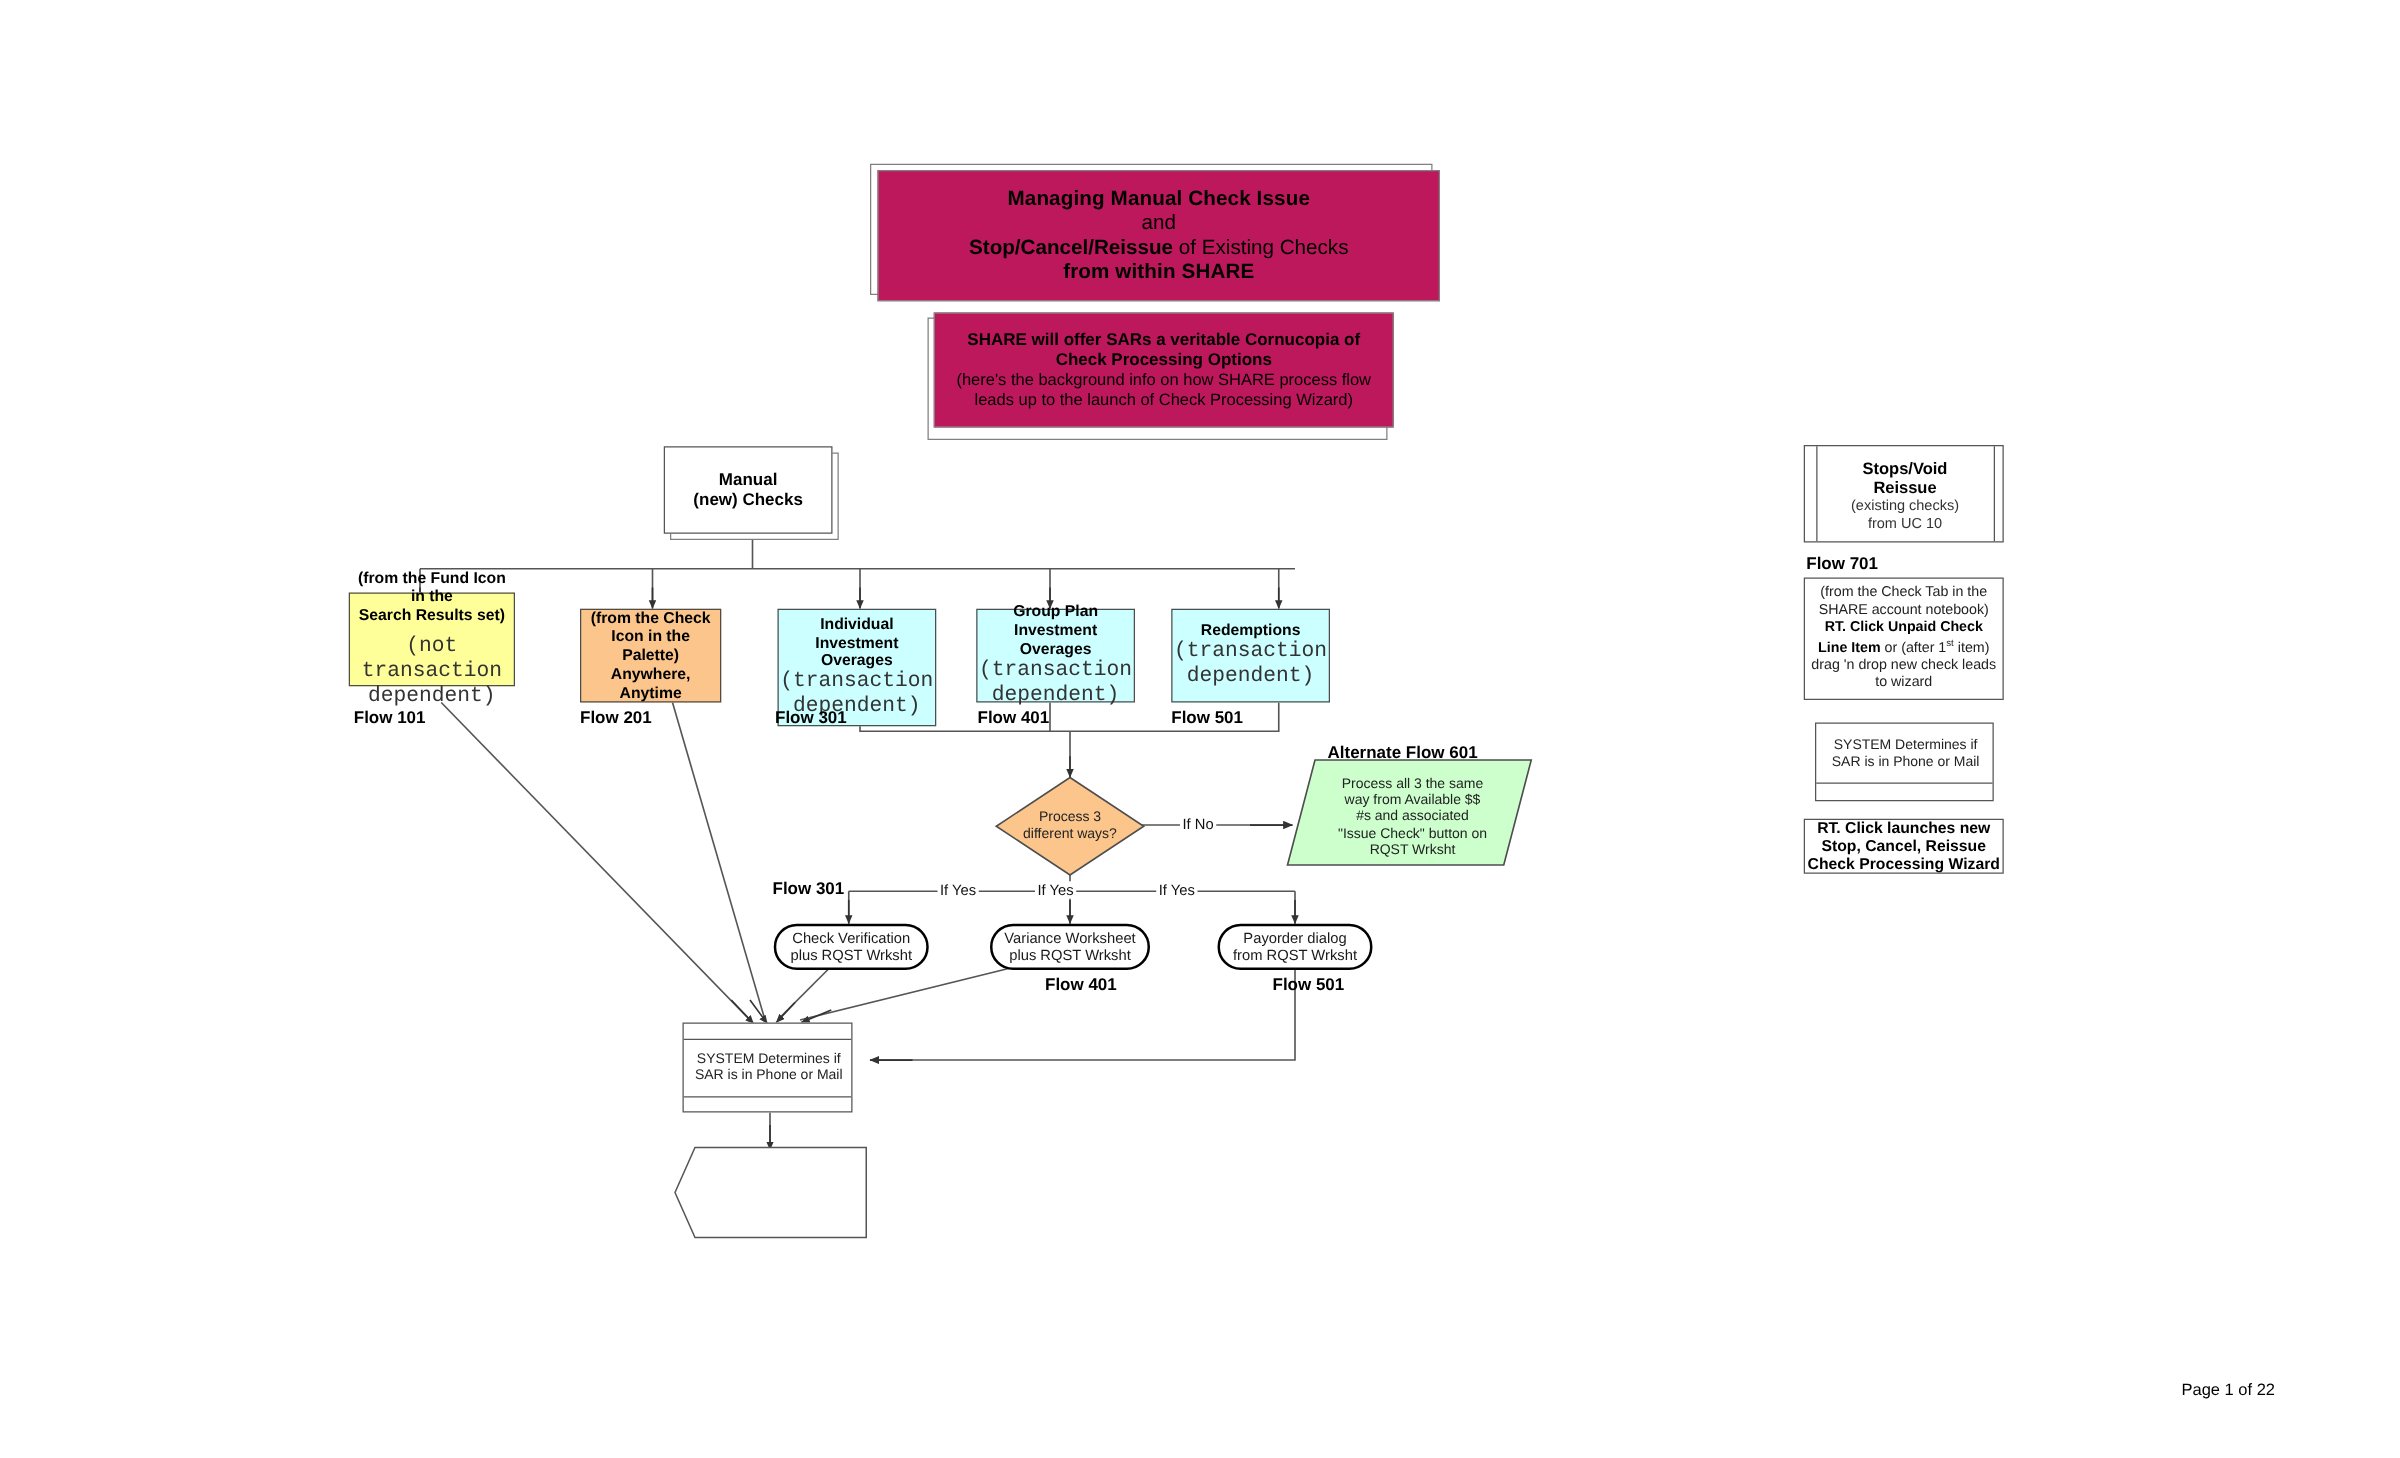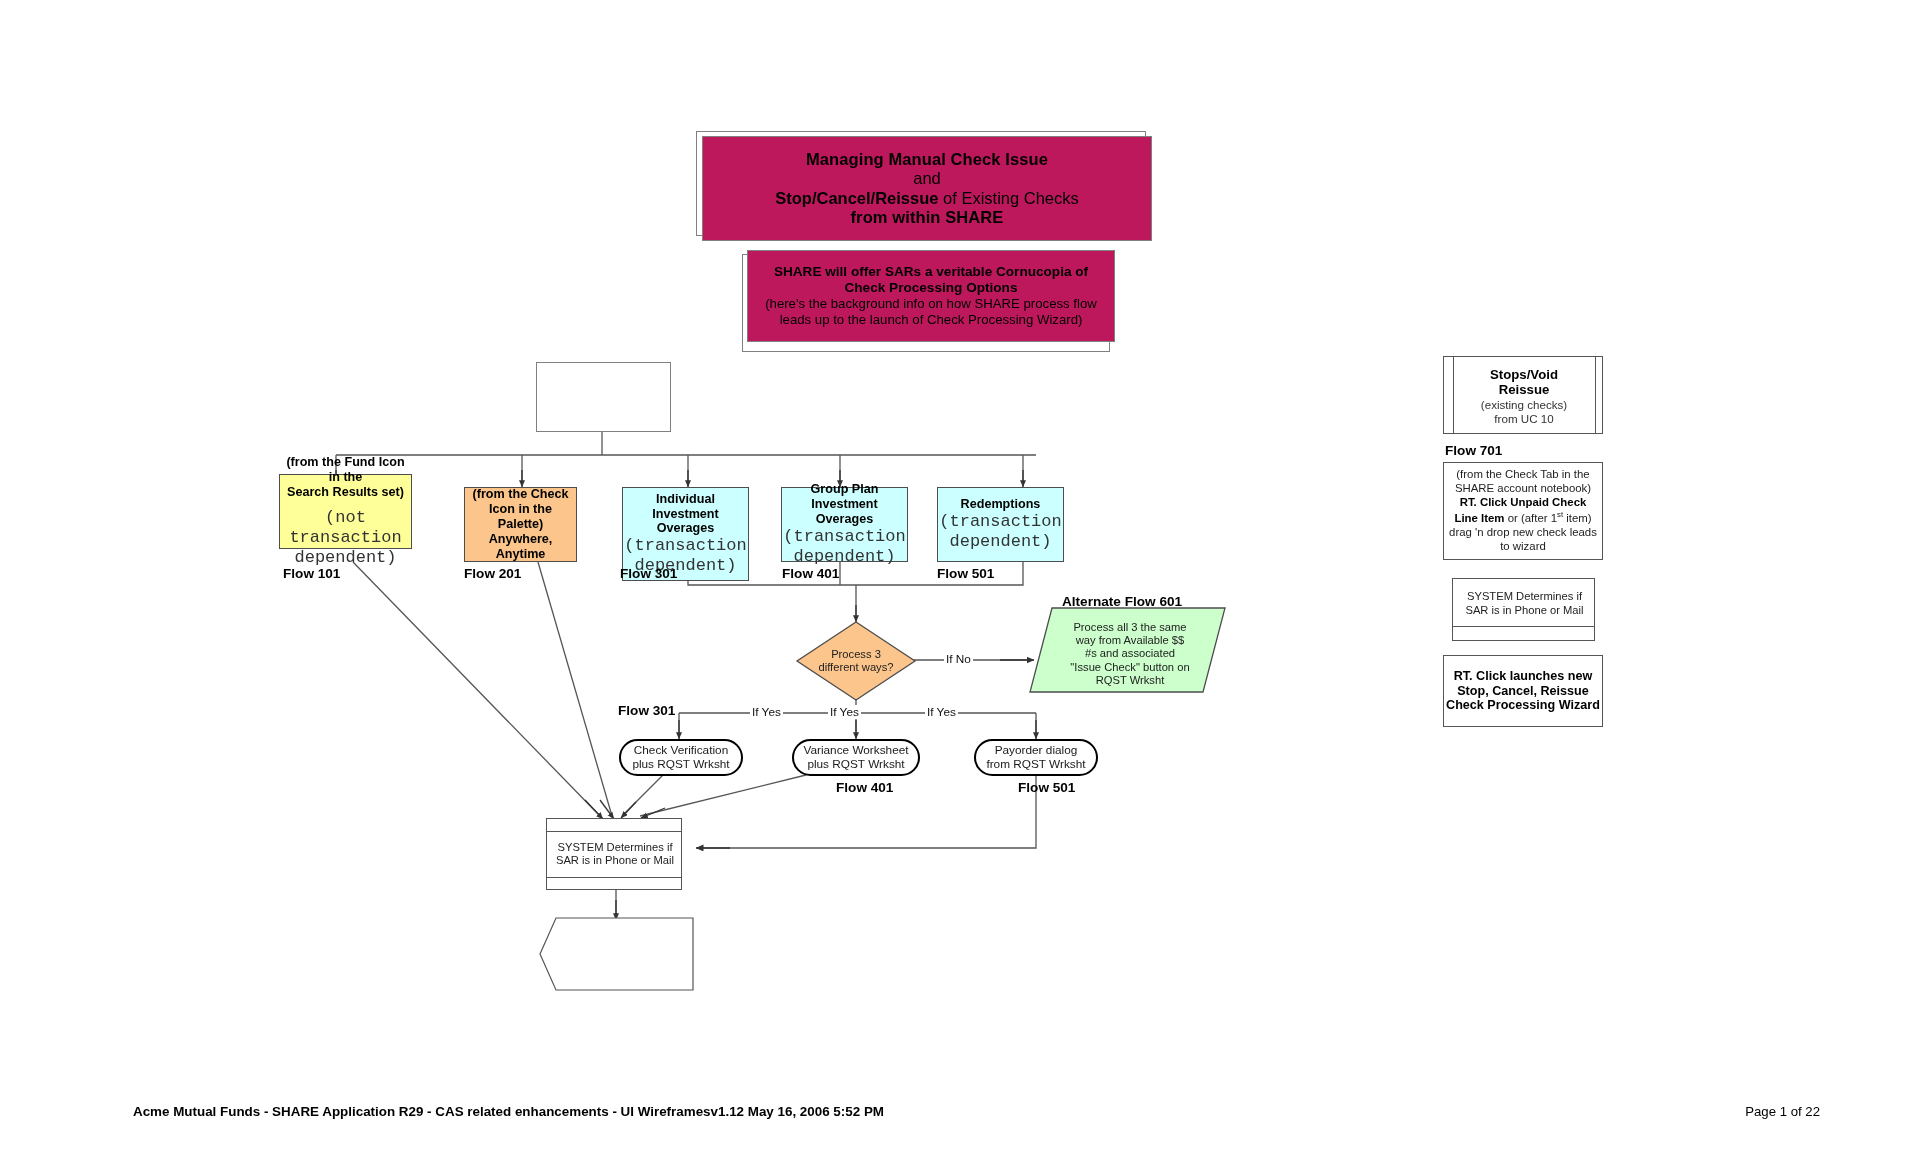--- a/index.html
+++ b/index.html
@@ -286,20 +286,24 @@
 
   <div class="shadow-box" style="left:742px; top:254px; width:368px; height:98px;"></div>
   <div class="title-inner node" style="left:747px; top:250px; width:368px; height:92px;">
     <div class="sub-main">SHARE will offer SARs a veritable Cornucopia of</div>
     <div class="sub-main">Check Processing Options</div>
     <div class="sub-note">(here's the background info on how SHARE process flow</div>
     <div class="sub-note">leads up to the launch of Check Processing Wizard)</div>
   </div>
 
   <div class="shadow-box" style="left:536px; top:362px; width:135px; height:70px;"></div>
+  <div class="node box" style="left:531px; top:357px; width:135px; height:70px; background:#ffffff;">
+    <div class="lbl-bold-lg">Manual</div>
+    <div class="lbl-bold-lg">(new) Checks</div>
+  </div>
 
   <div class="node box box-yellow" style="left:279px; top:474px; width:133px; height:75px;">
     <div class="lbl-bold">(from the Fund Icon in the</div>
     <div class="lbl-bold">Search Results set)</div>
     <div class="lbl-small" style="margin-top:8px;">(not transaction dependent)</div>
   </div>
   <div class="flow-tag" style="left:283px; top:566px;">Flow 101</div>
 
   <div class="node box box-orange" style="left:464px; top:487px; width:113px; height:75px;">
     <div class="lbl-bold">(from the Check</div>
@@ -408,22 +412,21 @@
   </div>
 
   <div class="band-box" style="left:1452px; top:578px; width:143px; height:63px;">
     <div class="band-line" style="top:47px;"></div>
     <div class="node" style="left:0; top:2px; width:143px; height:45px;">
       <div class="lbl-tiny">SYSTEM Determines if</div>
       <div class="lbl-tiny">SAR is in Phone or Mail</div>
     </div>
   </div>
 
-  <div class="node box" style="left:1443px; top:655px; width:160px; height:72px; background:#ffffff;">
+  <div class="node box" style="left:1443px; top:655px; width:160px; height:44px; background:#ffffff;">
     <div class="lbl-bold">RT. Click launches new</div>
     <div class="lbl-bold">Stop, Cancel, Reissue</div>
     <div class="lbl-bold">Check Processing Wizard</div>
   </div>
 
-  <div class="footer-left">Acme Mutual Funds - SHARE Application R29 - CAS related enhancements - UI Wireframesv1.12    May 16, 2006 5:52 PM</div>
   <div class="footer-right">Page 1 of 22</div>
 
 </div>
 
 </body></html>

